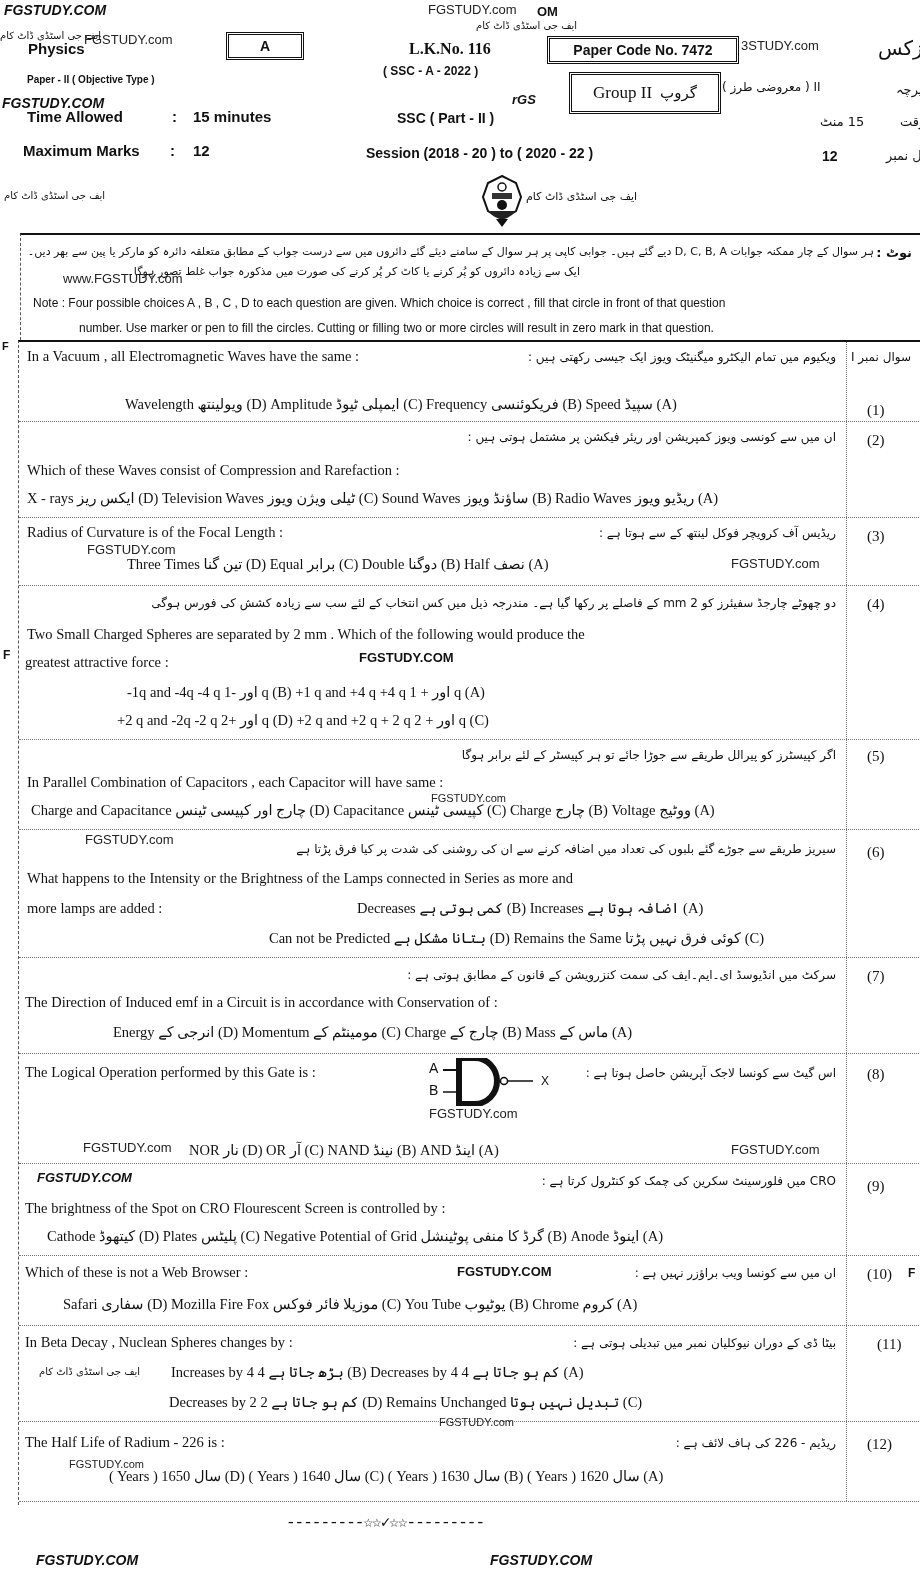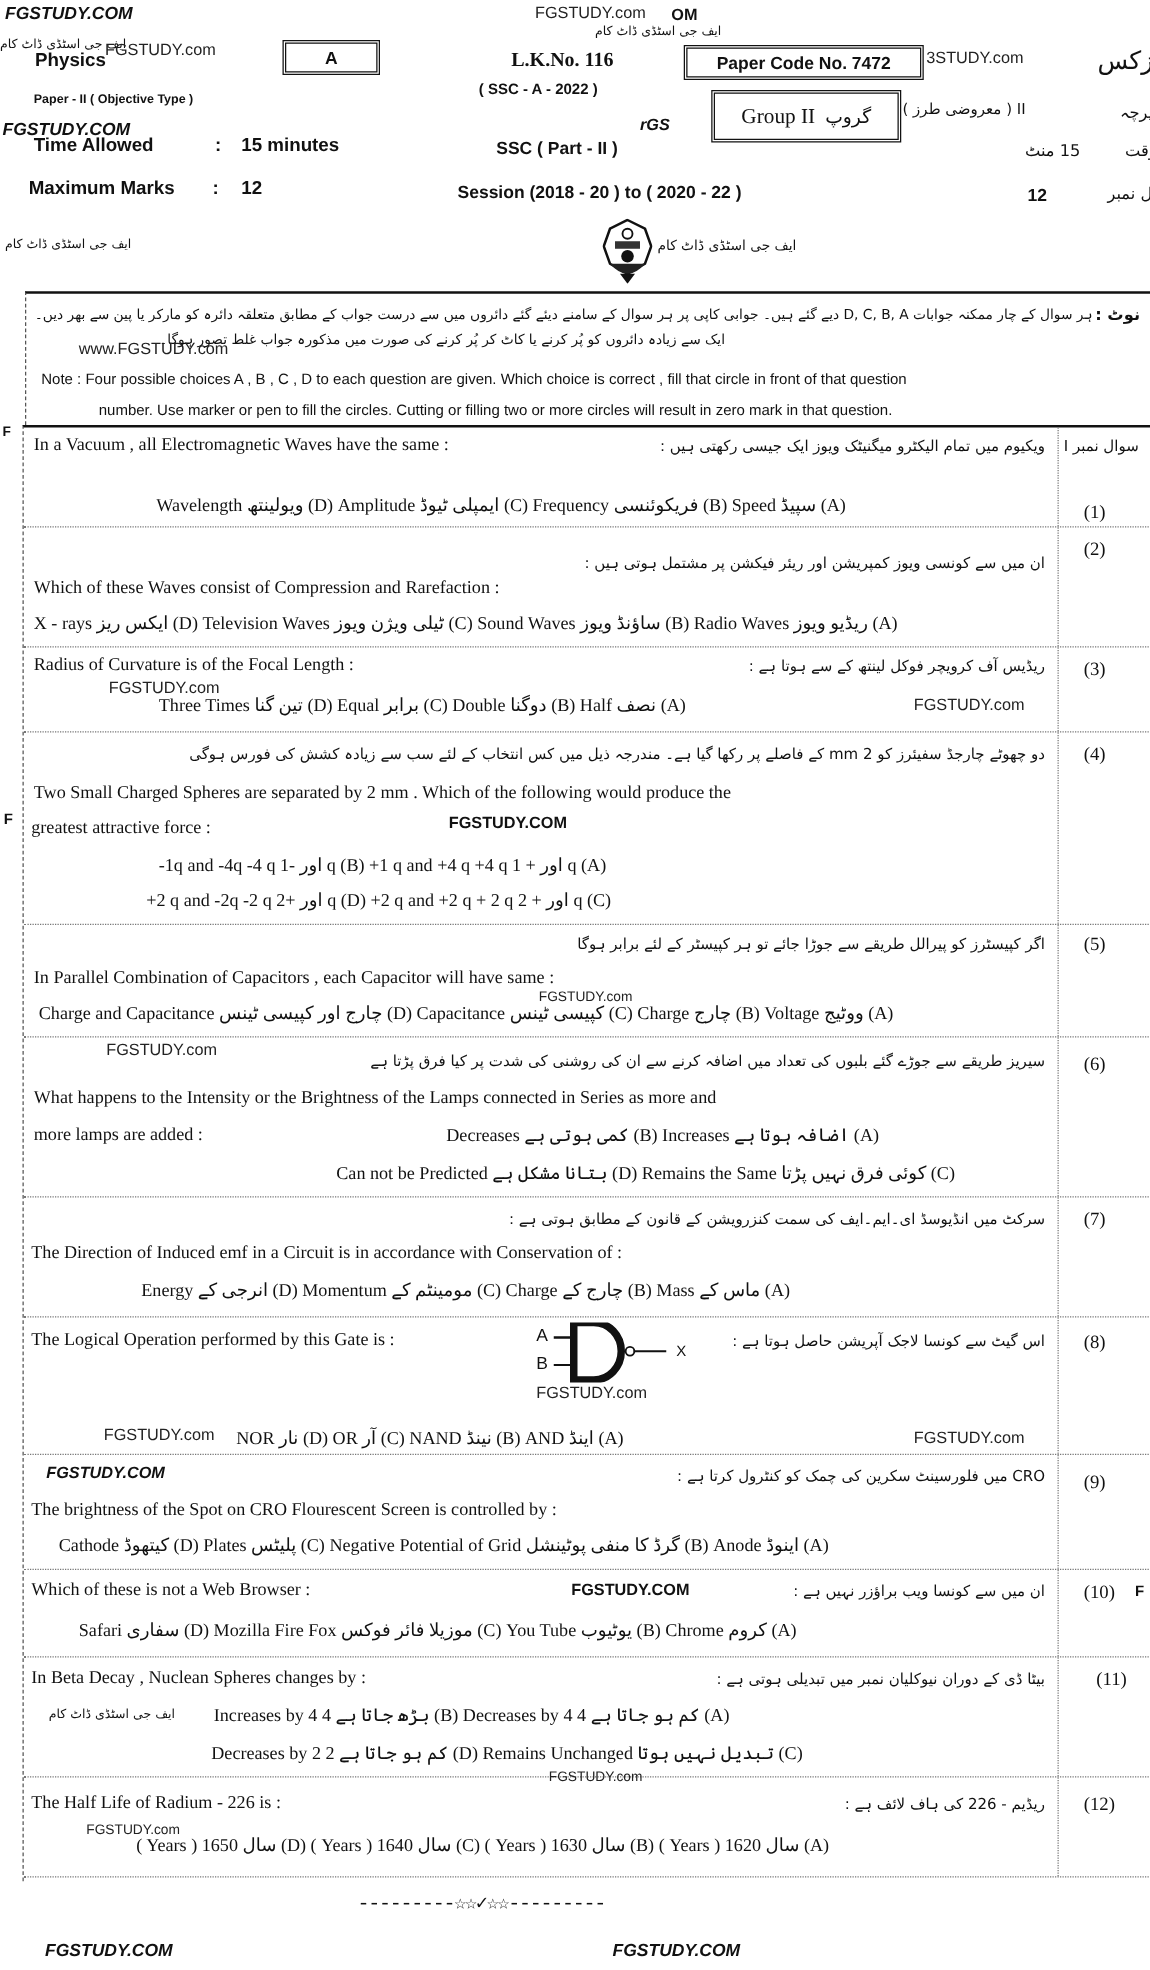--- a/index.html
+++ b/index.html
@@ -95,21 +95,21 @@
     <div class="abs qtext" style="left:8px;top:6px;">In a Vacuum , all Electromagnetic Waves have the same :</div>
     <div class="urdu-q" style="top:8px;">ویکیوم میں تمام الیکٹرو میگنیٹک ویوز ایک جیسی رکھتی ہیں :</div>
     <div class="abs opt" style="left:106px;top:54px;">Wavelength  ویولینتھ (D) Amplitude  ایمپلی ٹیوڈ (C) Frequency  فریکوئنسی (B) Speed  سپیڈ (A)</div>
     <div class="qnum-col">
       <div class="abs urdu" style="left:4px;top:8px;font-size:12px;">سوال نمبر I</div>
       <div class="qnum" style="top:60px;">(1)</div>
     </div>
   </div>
 
   <div class="qrow" style="top:80px;height:96px;">
-    <div class="urdu-q" style="top:8px;margin-top:13px;">ان میں سے کونسی ویوز کمپریشن اور ریئر فیکشن پر مشتمل ہوتی ہیں :</div>
+    <div class="urdu-q" style="top:8px;">ان میں سے کونسی ویوز کمپریشن اور ریئر فیکشن پر مشتمل ہوتی ہیں :</div>
     <div class="abs qtext" style="left:8px;top:40px;">Which of these Waves consist of Compression and Rarefaction   :</div>
     <div class="abs opt" style="left:8px;top:68px;">X - rays  ایکس ریز (D) Television Waves  ٹیلی ویژن ویوز (C) Sound Waves  ساؤنڈ ویوز (B) Radio Waves  ریڈیو ویوز (A)</div>
     <div class="qnum-col">
       <div class="qnum" style="top:10px;">(2)</div>
     </div>
   </div>
 
   <div class="qrow" style="top:176px;height:68px;">
     <div class="abs qtext" style="left:8px;top:6px;">Radius of Curvature is of the Focal Length    :</div>
     <div class="urdu-q" style="top:8px;">ریڈیس آف کرویچر فوکل لینتھ کے سے ہوتا ہے :</div>

